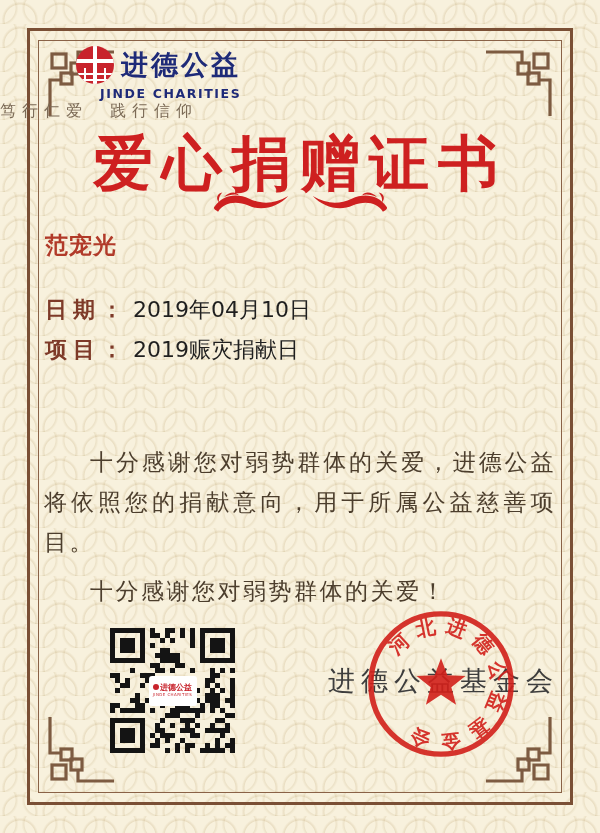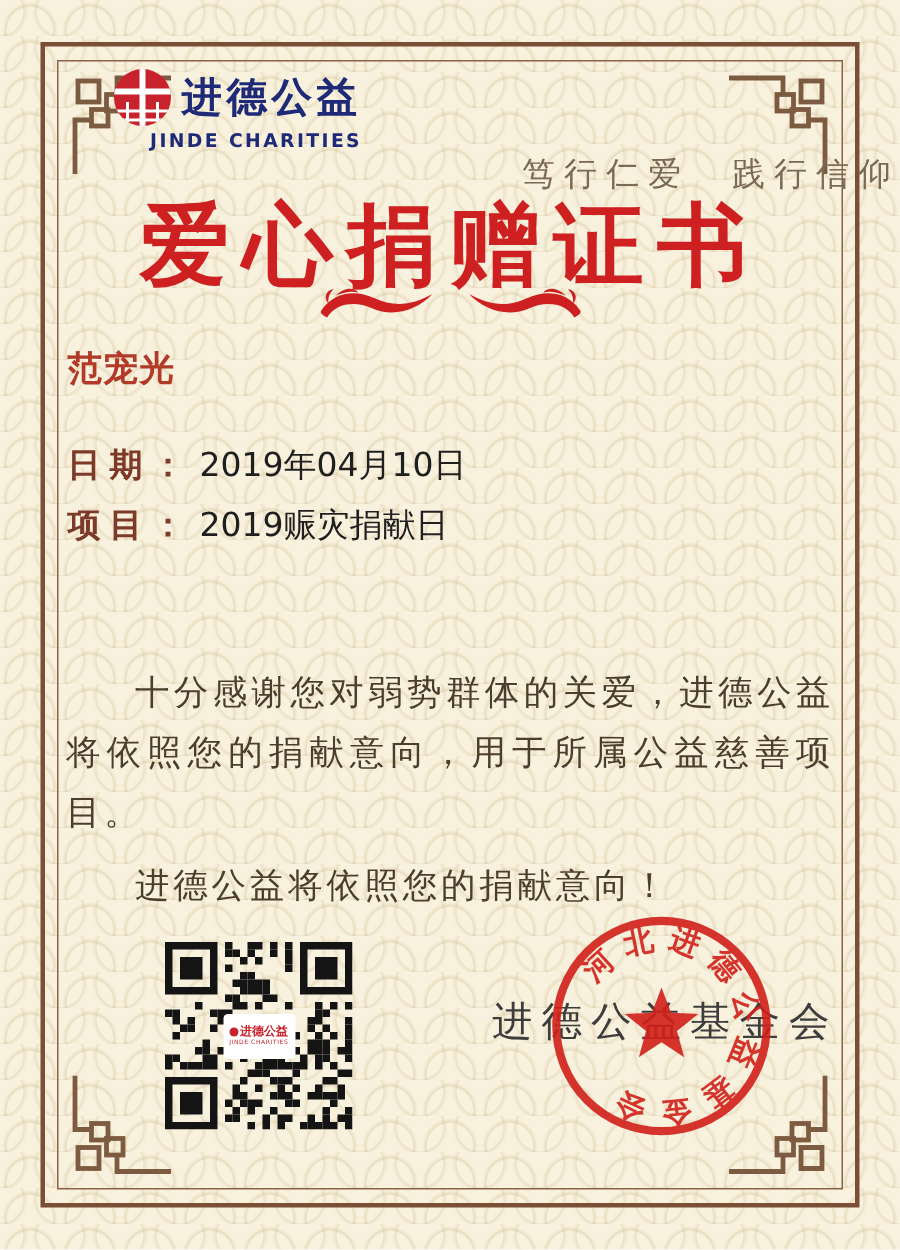--- a/index.html
+++ b/index.html
@@ -21,21 +21,21 @@
   .corner.bl{left:44px;bottom:46px;transform:scaleY(-1);}
   .corner.br{right:44px;bottom:46px;transform:scale(-1,-1);}
 
   .logo{position:absolute;left:76px;top:46px;}
   .logo-row{display:flex;align-items:center;gap:7px;}
   .logo-mark{width:38px;height:38px;border-radius:50%;background:#c8232c;position:relative;overflow:hidden;flex:0 0 auto;}
   .logo-mark i{position:absolute;background:#fff;}
   .logo-cn{font-size:27px;font-weight:bold;color:#1e2a78;letter-spacing:3px;font-family:"DejaVu Serif",serif;white-space:nowrap;}
   .logo-en{font-size:12.5px;font-weight:bold;color:#1e2a78;letter-spacing:1.6px;margin:2px 0 0 24px;white-space:nowrap;}
 
-  .tagline{position:absolute;left:0;right:0;top:101px;text-align:right;font-size:22px;color:#7b6a56;
+  .tagline{position:absolute;left:0;right:0;top:101px;text-align:left;font-size:16px;color:#7b6a56;
     letter-spacing:6px;font-family:Liberation Sans, sans-serif;}
   .title{position:absolute;left:0;right:0;top:124px;text-align:center;font-size:60px;font-weight:bold;
     color:#ce2020;letter-spacing:9px;font-family:"DejaVu Serif",serif;margin:0;}
   .subtitle-row{position:absolute;left:0;right:0;top:190px;display:flex;align-items:center;justify-content:center;gap:13px;}
   .subtitle{font-size:17px;font-weight:bold;color:#ce2020;letter-spacing:2.5px;font-family:"DejaVu Serif",serif;white-space:nowrap;}
   .flourish{width:86px;height:26px;flex:0 0 auto;}
   .flourish.right{transform:scaleX(-1);}
 
   .name{position:absolute;left:45px;top:230px;font-size:23px;font-weight:bold;color:#b13a29;letter-spacing:1px;}
 
@@ -153,21 +153,21 @@
       <span class="field-value">2019年04月10日</span>
     </div>
     <div class="field-row">
       <span class="field-label">项目：</span>
       <span class="field-value">2019赈灾捐献日</span>
     </div>
   </div>
 
   <div class="body-text">
     <p class="p1">十分感谢您对弱势群体的关爱，进德公益将依照您的捐献意向，用于所属公益慈善项目。</p>
-    <p class="p2">进德公益将依照您的捐献意向！</p>
+    <p class="p2">十分感谢您对弱势群体的关爱！</p>
   </div>
 
   <div class="qr">
     <svg id="qr-svg" width="125" height="125" viewBox="0 0 125 125">
         <g fill="#141414">
           <rect x="40" y="0" width="5" height="5"></rect>
           <rect x="55" y="0" width="5" height="5"></rect>
           <rect x="60" y="0" width="5" height="5"></rect>
           <rect x="70" y="0" width="5" height="5"></rect>
           <rect x="80" y="0" width="5" height="5"></rect>

